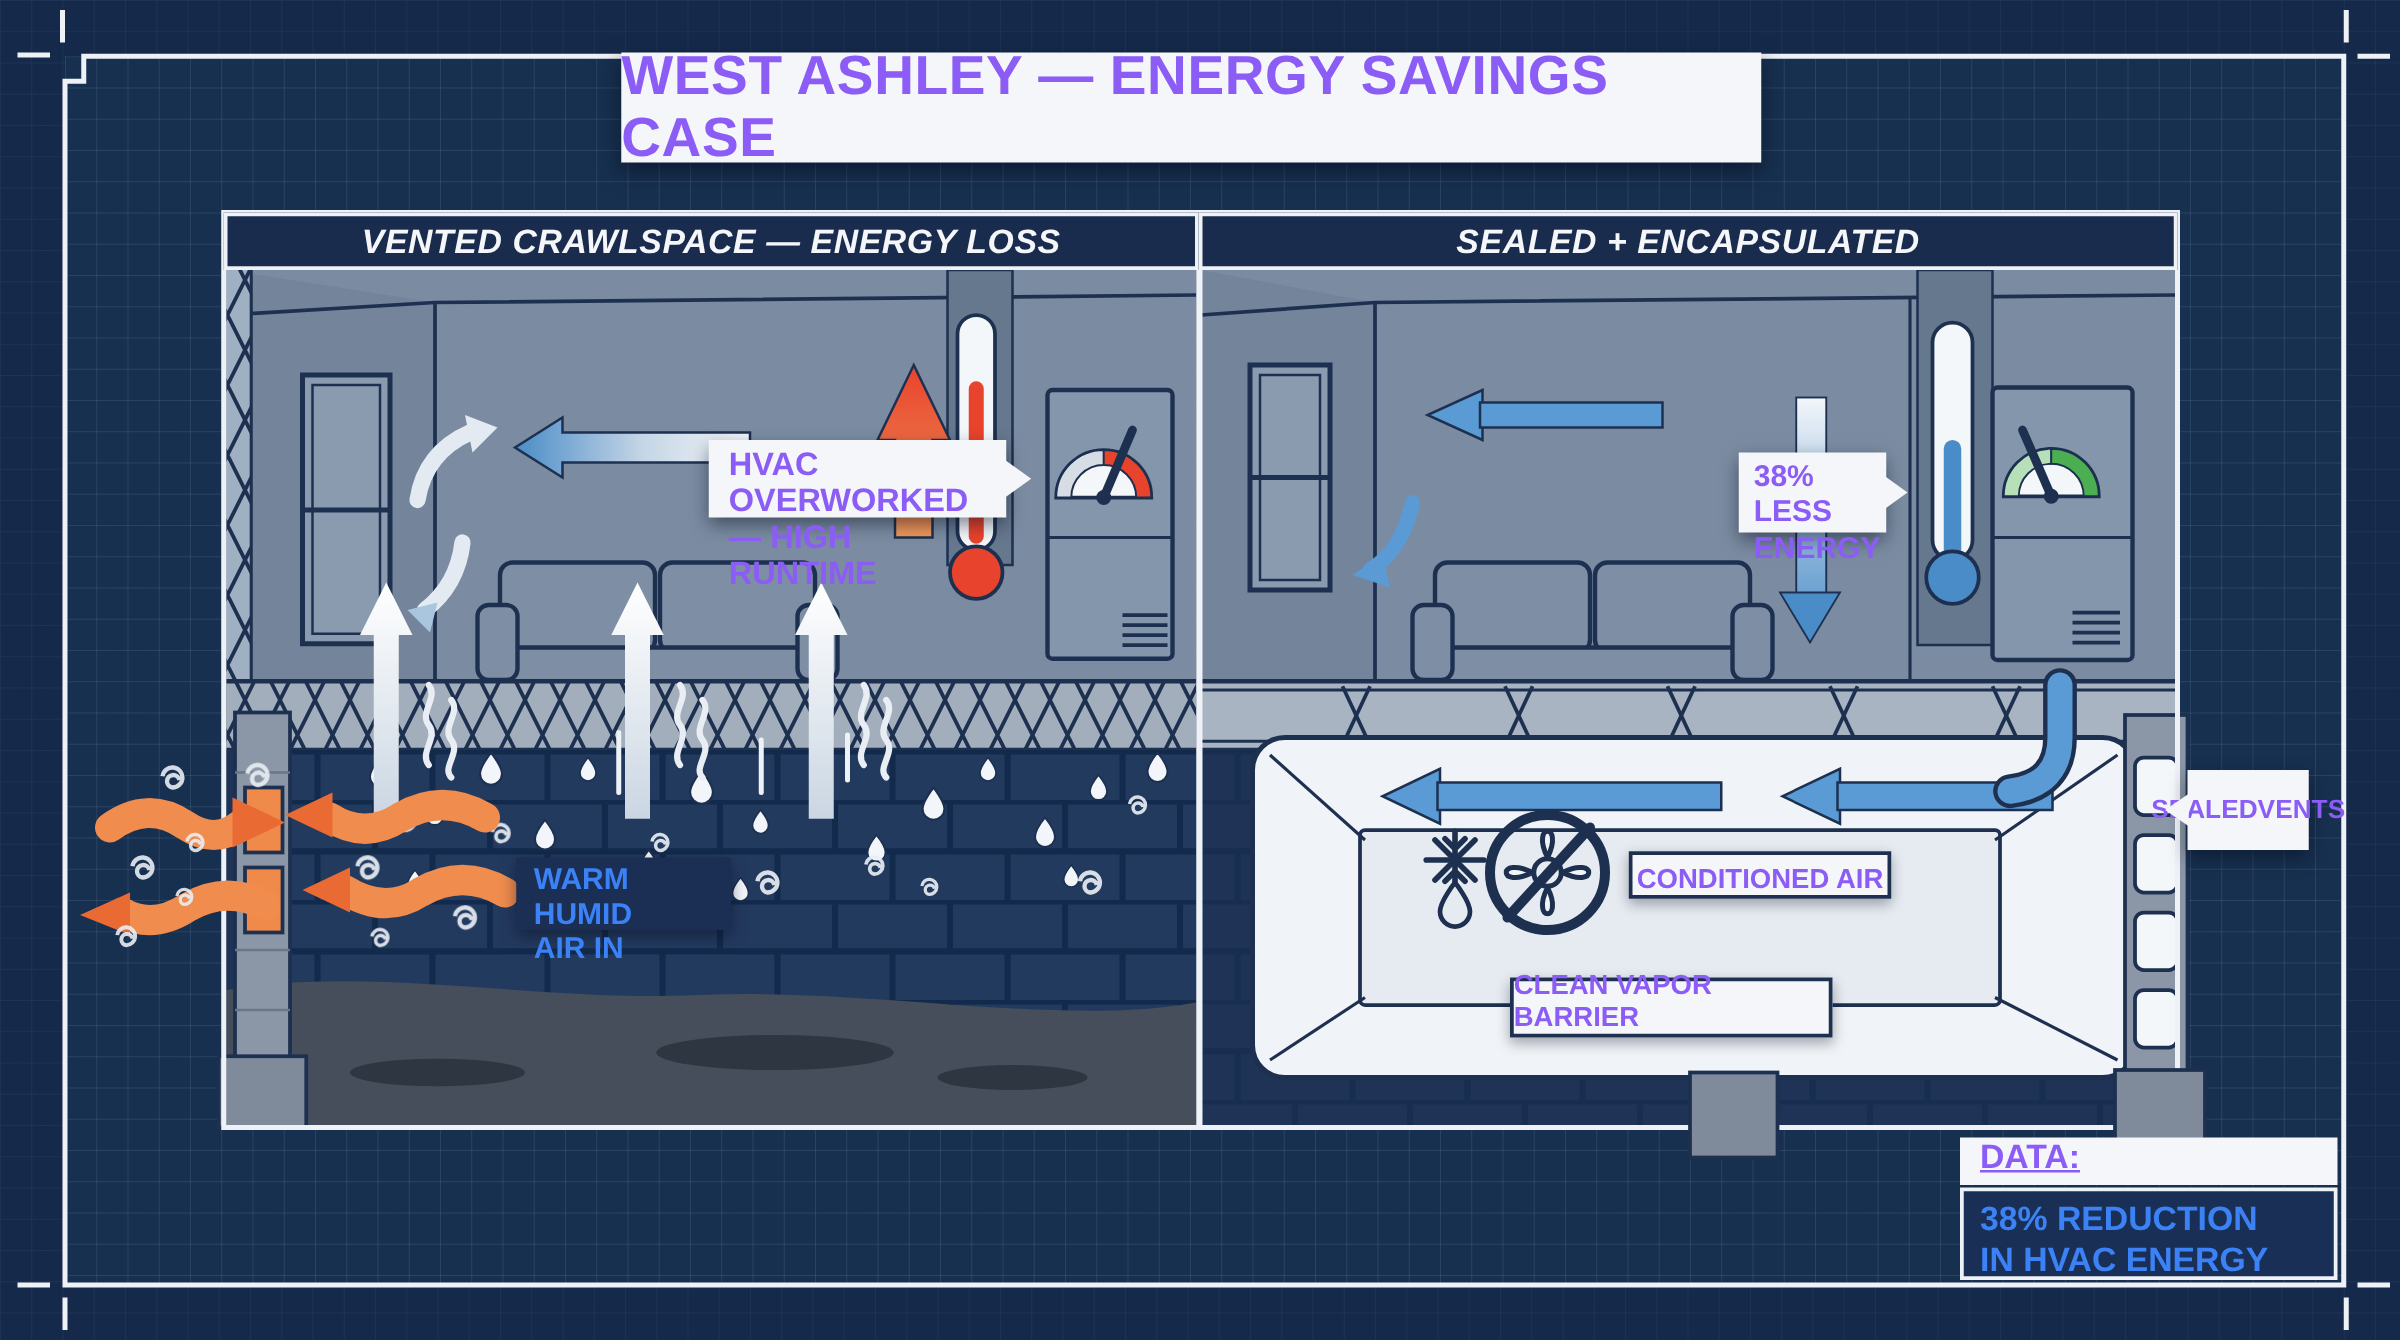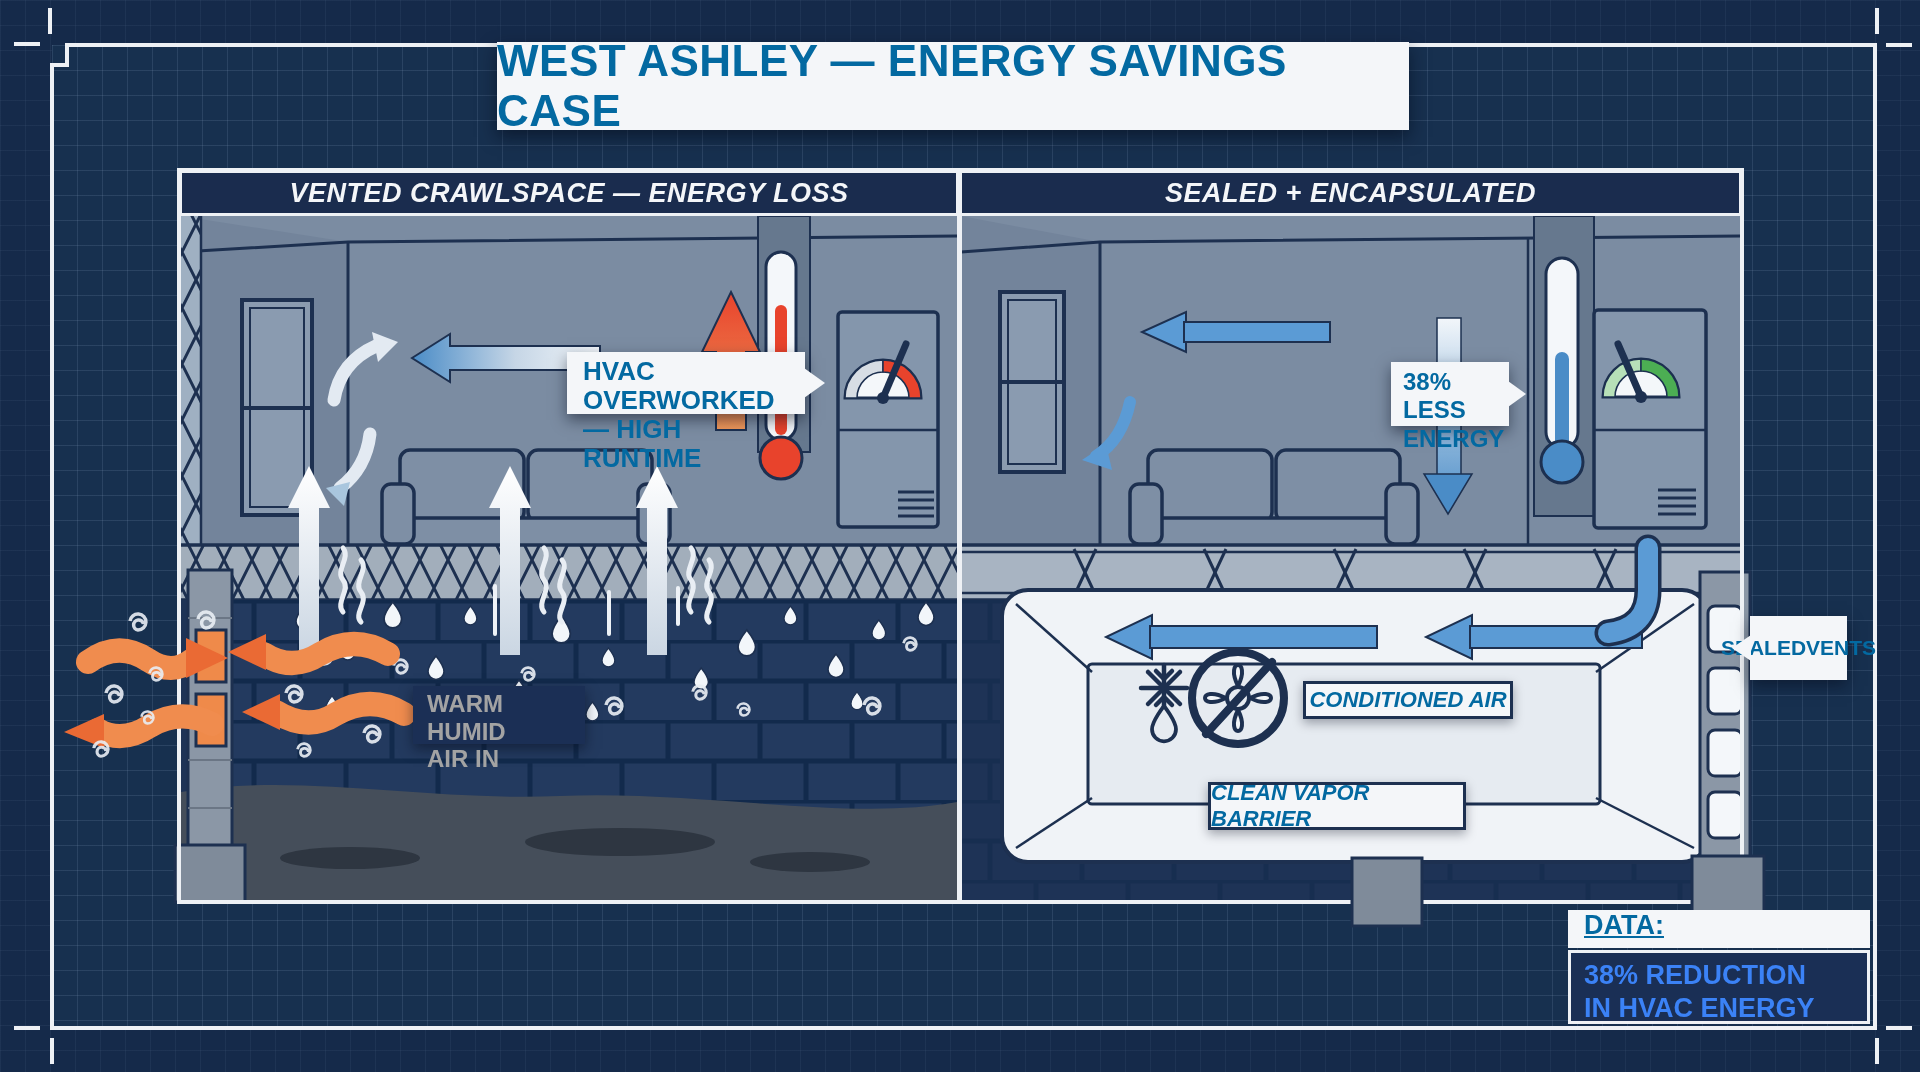--- a/index.html
+++ b/index.html
@@ -8,42 +8,42 @@
     background-image:linear-gradient(rgba(173,196,230,.06) 1px,transparent 1px),
                      linear-gradient(90deg,rgba(173,196,230,.06) 1px,transparent 1px);
     background-size:25px 25px;
     font-family:"Liberation Sans","DejaVu Sans",sans-serif;}
   .grid-inner{position:absolute;left:52px;top:45px;width:1823px;height:983px;
     background-color:#17304f;
     background-image:linear-gradient(rgba(173,196,230,.13) 1px,transparent 1px),
                      linear-gradient(90deg,rgba(173,196,230,.13) 1px,transparent 1px);
     background-size:25px 25px;}
   svg#art{position:absolute;left:0;top:0;}
-  .lbl{position:absolute;font-weight:bold;color:#0369a1;box-sizing:border-box;}
+  .lbl{position:absolute;font-weight:bold;color:#8b5cf6;box-sizing:border-box;}
   .title{left:497px;top:42px;width:912px;height:88px;background:#f4f6f9;
     display:flex;align-items:center;justify-content:center;font-size:44px;
     letter-spacing:.5px;box-shadow:0 7px 16px rgba(4,11,26,.55);}
   .hdr{position:absolute;top:170px;height:46px;background:#1a2c4e;border:3px solid #eef1f5;
     color:#f4f6f9;font-weight:bold;font-size:27px;display:flex;align-items:center;
     justify-content:center;box-sizing:border-box;letter-spacing:.5px;font-style:italic;}
   .hdr-left{left:179px;width:780px;}
   .hdr-right{left:959px;width:783px;}
   .bubble{background:#f4f6f9;box-shadow:0 6px 14px rgba(5,12,28,.5);}
   .hvac-lbl{left:567px;top:352px;width:238px;height:62px;font-size:26px;line-height:1.12;
     padding:5px 0 0 16px;}
   .hvac-lbl::after{content:'';position:absolute;right:-20px;top:50%;margin-top:-15px;
     border-left:21px solid #f4f6f9;border-top:15px solid transparent;border-bottom:15px solid transparent;}
   .energy-lbl{left:1391px;top:362px;width:118px;height:64px;font-size:24px;line-height:1.18;
     padding:6px 0 0 12px;}
   .energy-lbl::after{content:'';position:absolute;right:-17px;top:50%;margin-top:-13px;
     border-left:18px solid #f4f6f9;border-top:13px solid transparent;border-bottom:13px solid transparent;}
-  .warm-lbl{left:413px;top:686px;width:172px;height:58px;background:#1b2f55;color:#a3a3a3;
+  .warm-lbl{left:413px;top:686px;width:172px;height:58px;background:#1b2f55;color:#3b82f6;
     font-size:24px;line-height:1.15;padding:4px 0 0 14px;box-shadow:0 5px 12px rgba(5,12,28,.5);}
-  .boxed{background:#f4f6f9;border:3px solid #1d3050;display:flex;align-items:center;
-    justify-content:center;box-shadow:0 4px 10px rgba(5,12,28,.35);font-style:italic;}
+  .boxed{background:#f4f6f9;border:3px solid #1d3050;display:flex;align-items:flex-end;
+    justify-content:center;box-shadow:0 4px 10px rgba(5,12,28,.35);}
   .cond-lbl{left:1303px;top:681px;width:210px;height:38px;font-size:22px;}
   .vapor-lbl{left:1208px;top:782px;width:258px;height:48px;font-size:22px;}
   .vents-lbl{left:1750px;top:616px;width:97px;height:64px;font-size:21px;line-height:1.2;
     display:flex;flex-direction:row;align-items:center;justify-content:center;}
   .vents-lbl::before{content:'';position:absolute;left:-18px;top:50%;margin-top:-13px;
     border-right:19px solid #f4f6f9;border-top:13px solid transparent;border-bottom:13px solid transparent;}
   .data-strip{left:1568px;top:910px;width:302px;height:38px;background:#f4f6f9;
     display:flex;align-items:flex-start;font-size:27px;padding-left:16px;text-decoration:underline;}
   .data-box{left:1568px;top:950px;width:302px;height:74px;background:#1a2f55;
     border:3px solid #eef1f5;color:#3b82f6;font-size:27px;line-height:1.22;

